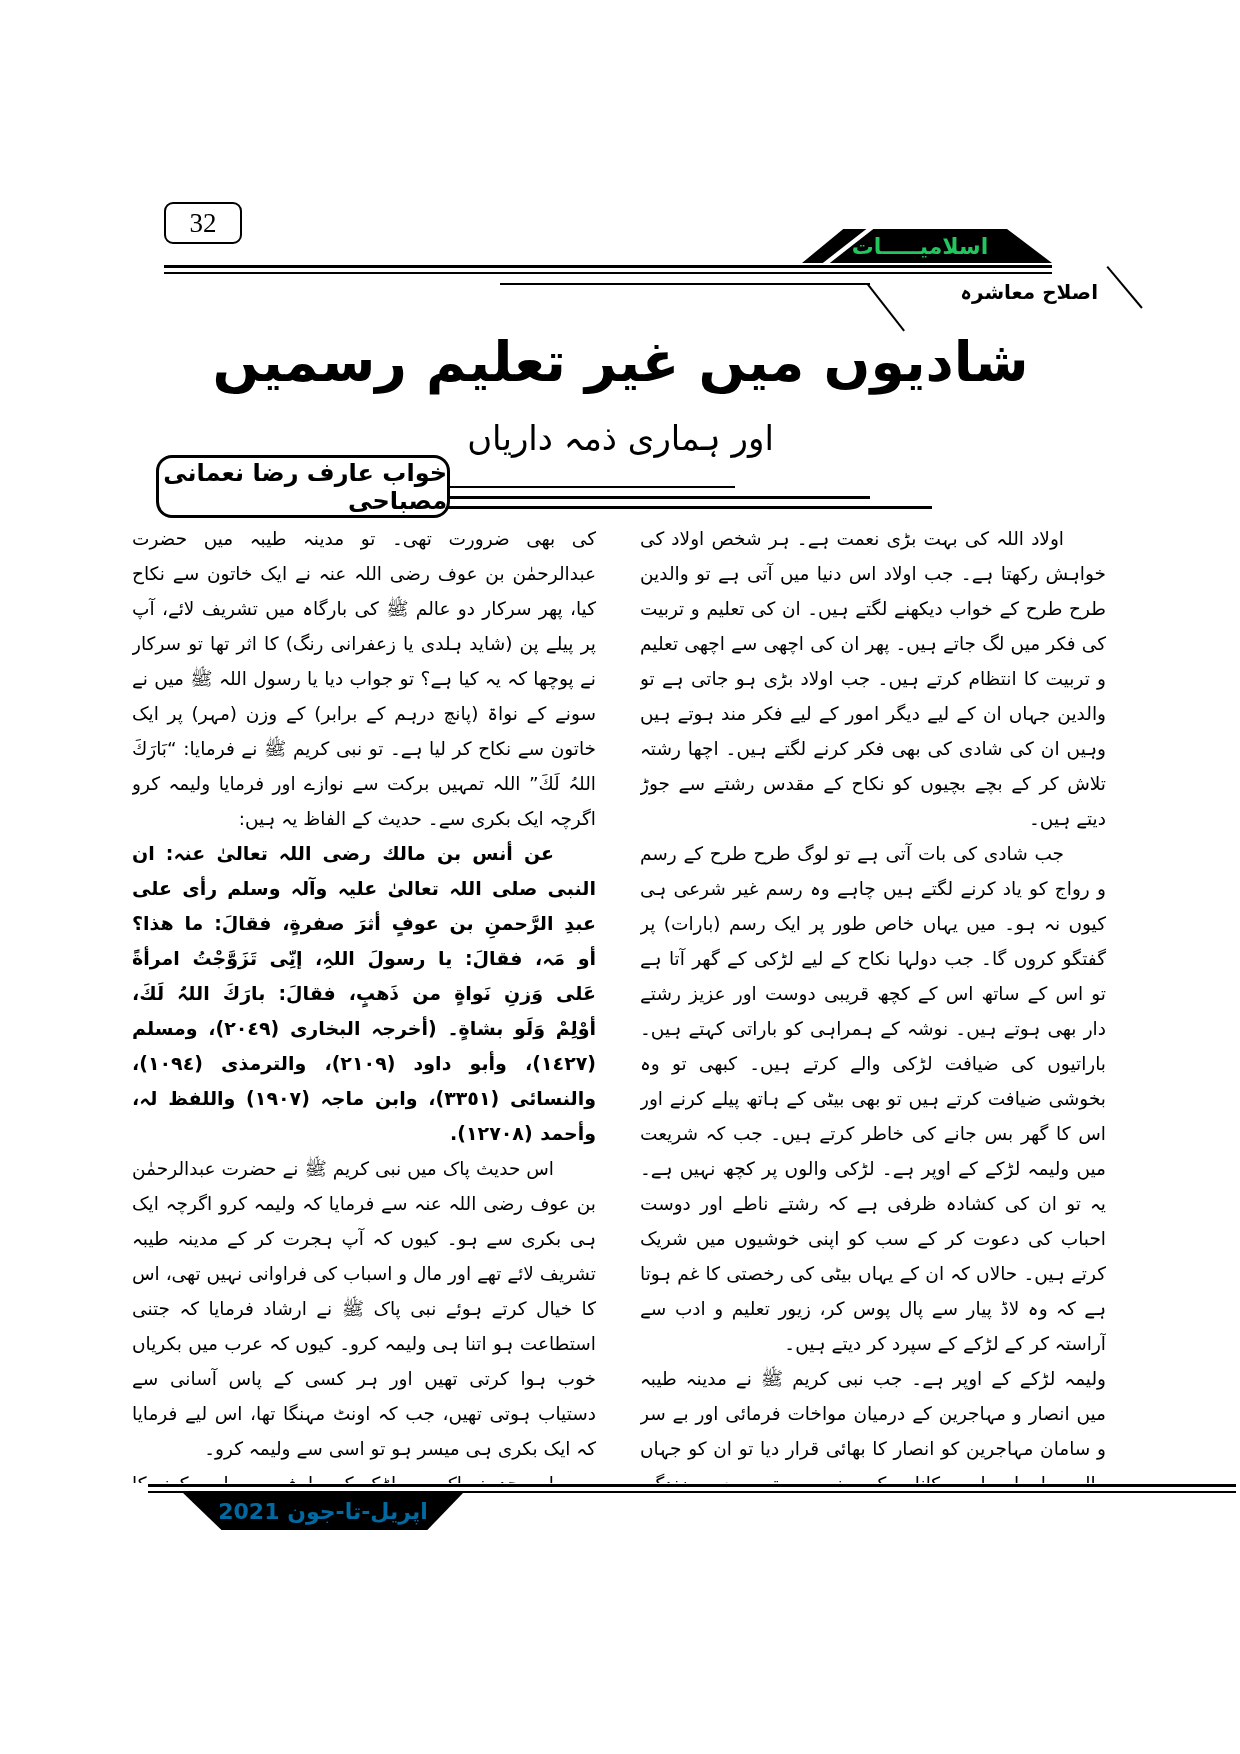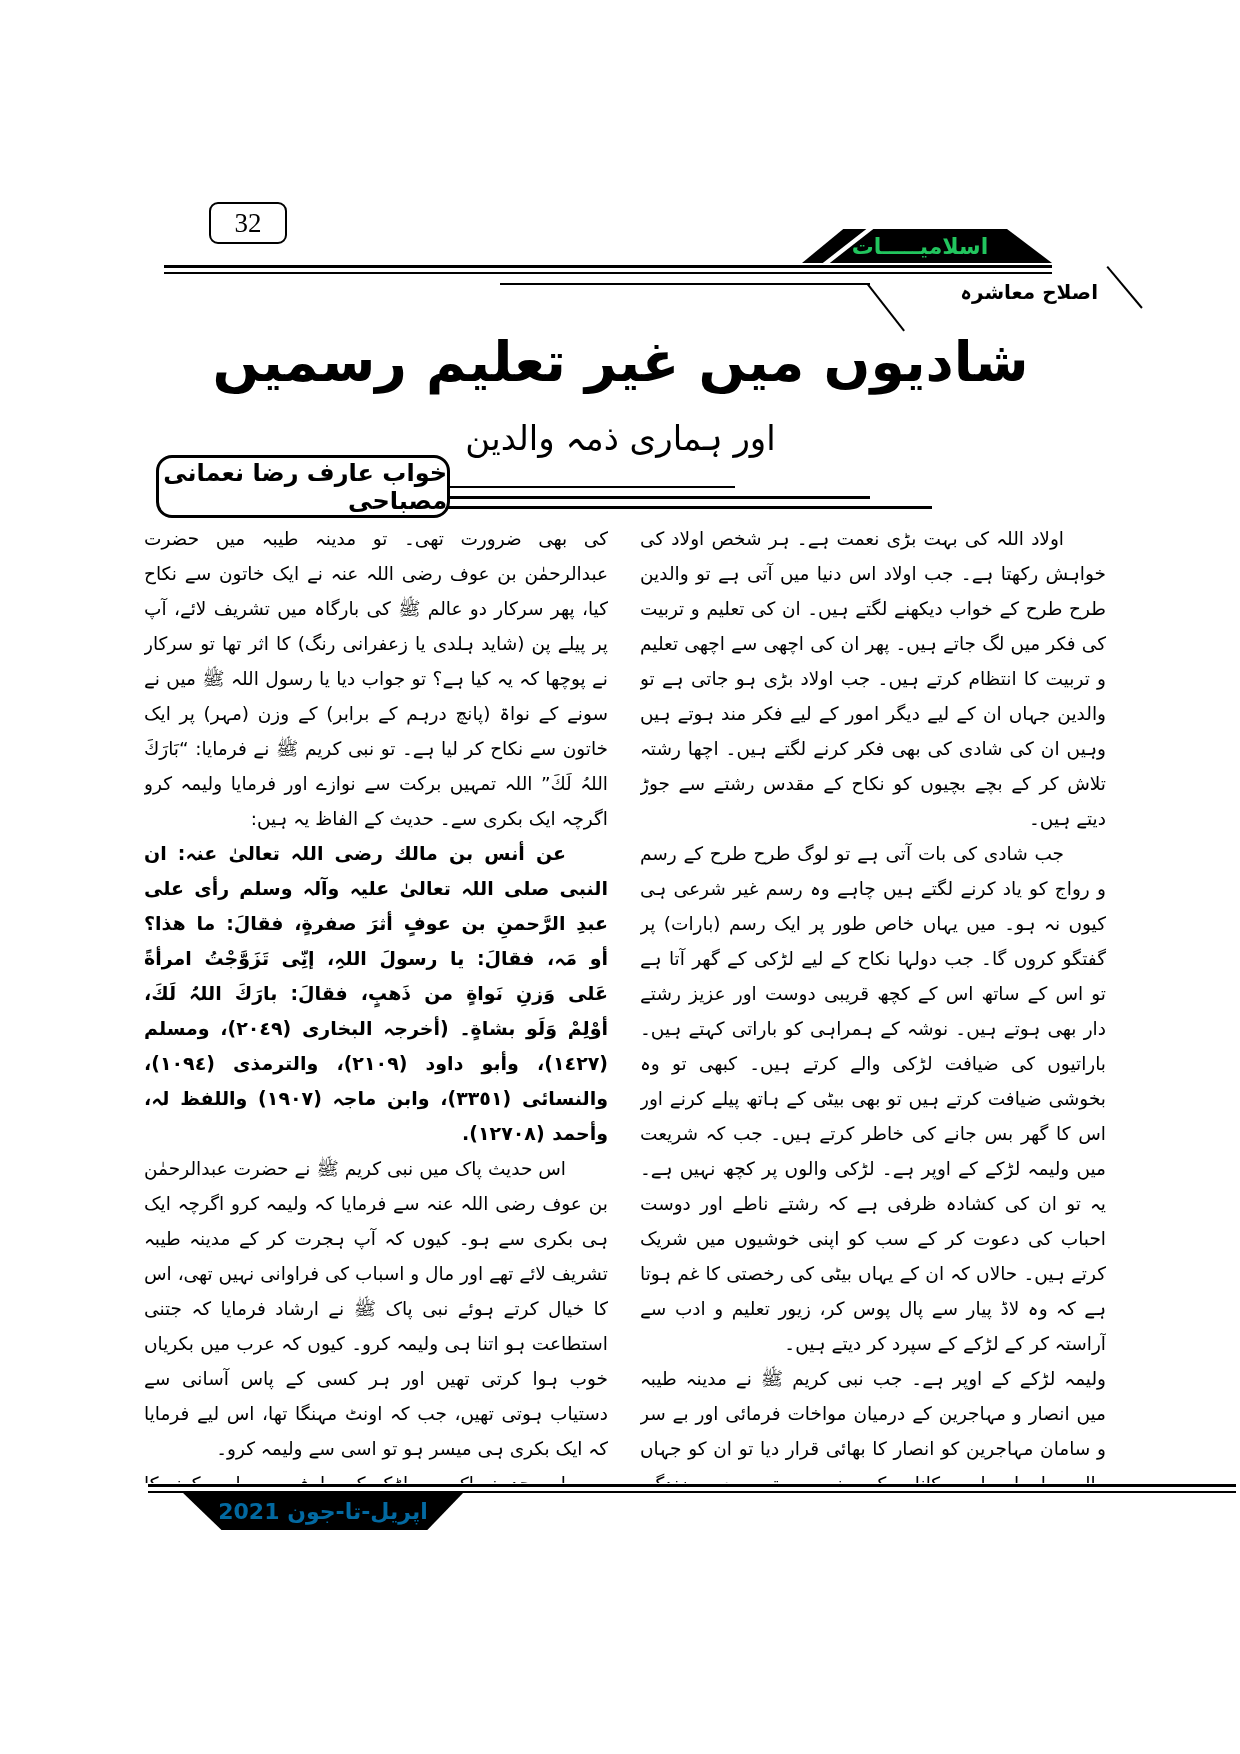--- a/index.html
+++ b/index.html
@@ -7,21 +7,21 @@
     position:relative; width:1240px; height:1754px; margin:0 auto;
     background:#ffffff; color:#000;
     font-family:"DejaVu Sans", sans-serif;
     overflow:hidden;
   }
   
   .page-num-box {
     position:absolute; left:164px; top:202px; width:74px; height:38px;
     border:2px solid #000; border-radius:9px;
     display:flex; align-items:center; justify-content:center;
-    font-family:"Liberation Serif", serif; font-size:27px;margin-left:45px;
+    font-family:"Liberation Serif", serif; font-size:27px;
   }
   .islamiat-band {
     position:absolute; left:802px; top:229px; width:250px; height:34px;
     background:#000;
     clip-path:polygon(16.5% 0, 82% 0, 100% 100%, 0 100%);
     display:flex; align-items:center; justify-content:center;
   }
   .islamiat-band .band-label {
     color:#22c55e; font-weight:bold; font-size:22px; direction:rtl;
     position:relative; z-index:2; padding-right:14px;
@@ -70,21 +70,21 @@
   .author-line-1 { position:absolute; left:442px; top:486px; width:293px; height:2px; background:#000; }
   .author-line-2 { position:absolute; left:442px; top:496px; width:428px; height:3px; background:#000; }
   .author-line-3 { position:absolute; left:442px; top:506px; width:490px; height:3px; background:#000; }
   
   .col {
     position:absolute; top:521px; height:962px; overflow:hidden;
     direction:rtl; text-align:justify;
     font-size:18.5px; line-height:35px;
   }
   .col-right { left:640px; width:466px; }
-  .col-left  { left:144px; width:464px; }
+  .col-left  { left:132px; width:464px; }
   .col p { margin:0; }
   .col p.indent { text-indent:42px; }
   .col p.hadith { font-weight:bold; font-size:19px; word-spacing:1px; }
   
   .footer-rule {
     position:absolute; left:148px; top:1484px; width:1088px; height:4px;
     border-top:3px solid #000; border-bottom:2px solid #000;
   }
   .footer-band {
     position:absolute; left:182px; top:1492px; width:282px; height:38px;
@@ -113,21 +113,21 @@
     <span class="band-label">اسلامیـــــات</span>
   </div>
 
   <div class="header-rule"></div>
   <div class="label-line-h"></div>
   <div class="label-diag-left"></div>
   <div class="section-label">اصلاح معاشرہ</div>
   <div class="label-diag-right"></div>
 
   <h1 class="article-title">شادیوں میں غیر تعلیم رسمیں</h1>
-  <h2 class="article-subtitle">اور ہماری ذمہ والدین</h2>
+  <h2 class="article-subtitle">اور ہماری ذمہ داریاں</h2>
 
   <div class="author-box">خواب عارف رضا نعمانی مصباحی</div>
   <div class="author-line-1"></div>
   <div class="author-line-2"></div>
   <div class="author-line-3"></div>
 
   <div class="col col-right">
     <p class="indent">اولاد اللہ کی بہت بڑی نعمت ہے۔ ہر شخص اولاد کی خواہش رکھتا ہے۔ جب اولاد اس دنیا میں آتی ہے تو والدین طرح طرح کے خواب دیکھنے لگتے ہیں۔ ان کی تعلیم و تربیت کی فکر میں لگ جاتے ہیں۔ پھر ان کی اچھی سے اچھی تعلیم و تربیت کا انتظام کرتے ہیں۔ جب اولاد بڑی ہو جاتی ہے تو والدین جہاں ان کے لیے دیگر امور کے لیے فکر مند ہوتے ہیں وہیں ان کی شادی کی بھی فکر کرنے لگتے ہیں۔ اچھا رشتہ تلاش کر کے بچے بچیوں کو نکاح کے مقدس رشتے سے جوڑ دیتے ہیں۔</p>
     <p class="indent">جب شادی کی بات آتی ہے تو لوگ طرح طرح کے رسم و رواج کو یاد کرنے لگتے ہیں چاہے وہ رسم غیر شرعی ہی کیوں نہ ہو۔ میں یہاں خاص طور پر ایک رسم (بارات) پر گفتگو کروں گا۔ جب دولہا نکاح کے لیے لڑکی کے گھر آتا ہے تو اس کے ساتھ اس کے کچھ قریبی دوست اور عزیز رشتے دار بھی ہوتے ہیں۔ نوشہ کے ہمراہی کو باراتی کہتے ہیں۔ باراتیوں کی ضیافت لڑکی والے کرتے ہیں۔ کبھی تو وہ بخوشی ضیافت کرتے ہیں تو بھی بیٹی کے ہاتھ پیلے کرنے اور اس کا گھر بس جانے کی خاطر کرتے ہیں۔ جب کہ شریعت میں ولیمہ لڑکے کے اوپر ہے۔ لڑکی والوں پر کچھ نہیں ہے۔ یہ تو ان کی کشادہ ظرفی ہے کہ رشتے ناطے اور دوست احباب کی دعوت کر کے سب کو اپنی خوشیوں میں شریک کرتے ہیں۔ حالاں کہ ان کے یہاں بیٹی کی رخصتی کا غم ہوتا ہے کہ وہ لاڈ پیار سے پال پوس کر، زیور تعلیم و ادب سے آراستہ کر کے لڑکے کے سپرد کر دیتے ہیں۔</p>
     <p>ولیمہ لڑکے کے اوپر ہے۔ جب نبی کریم ﷺ نے مدینہ طیبہ میں انصار و مہاجرین کے درمیان مواخات فرمائی اور بے سر و سامان مہاجرین کو انصار کا بھائی قرار دیا تو ان کو جہاں مال و اسباب اور مکانات کی ضرورت تھی وہیں زندگی گزارنے اور افزائشِ نسل کے لیے شادیوں</p>

